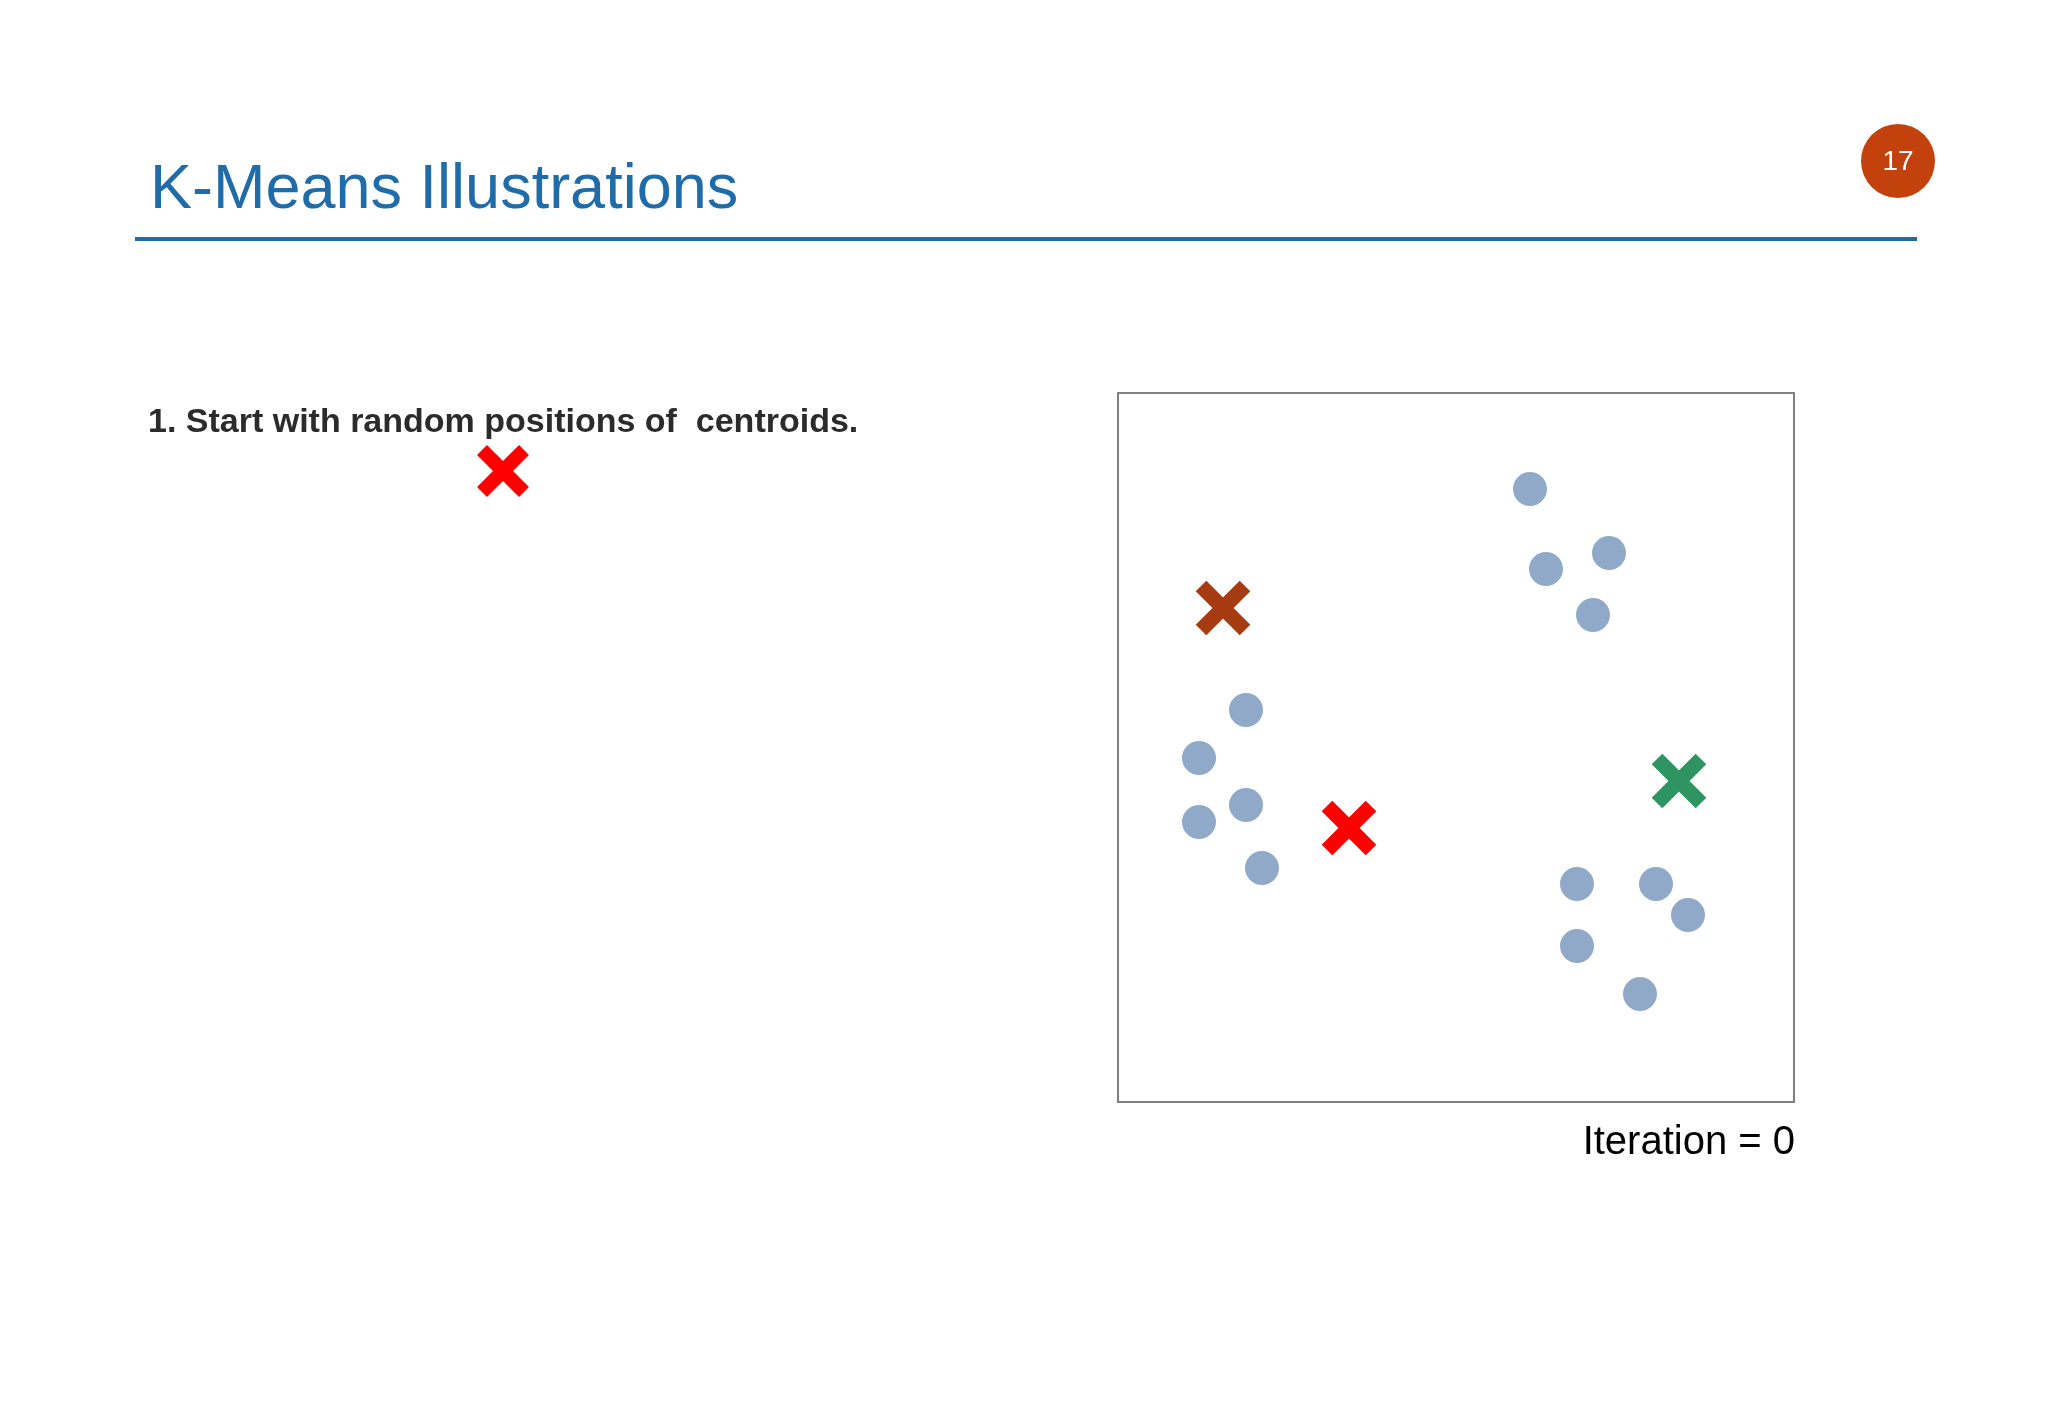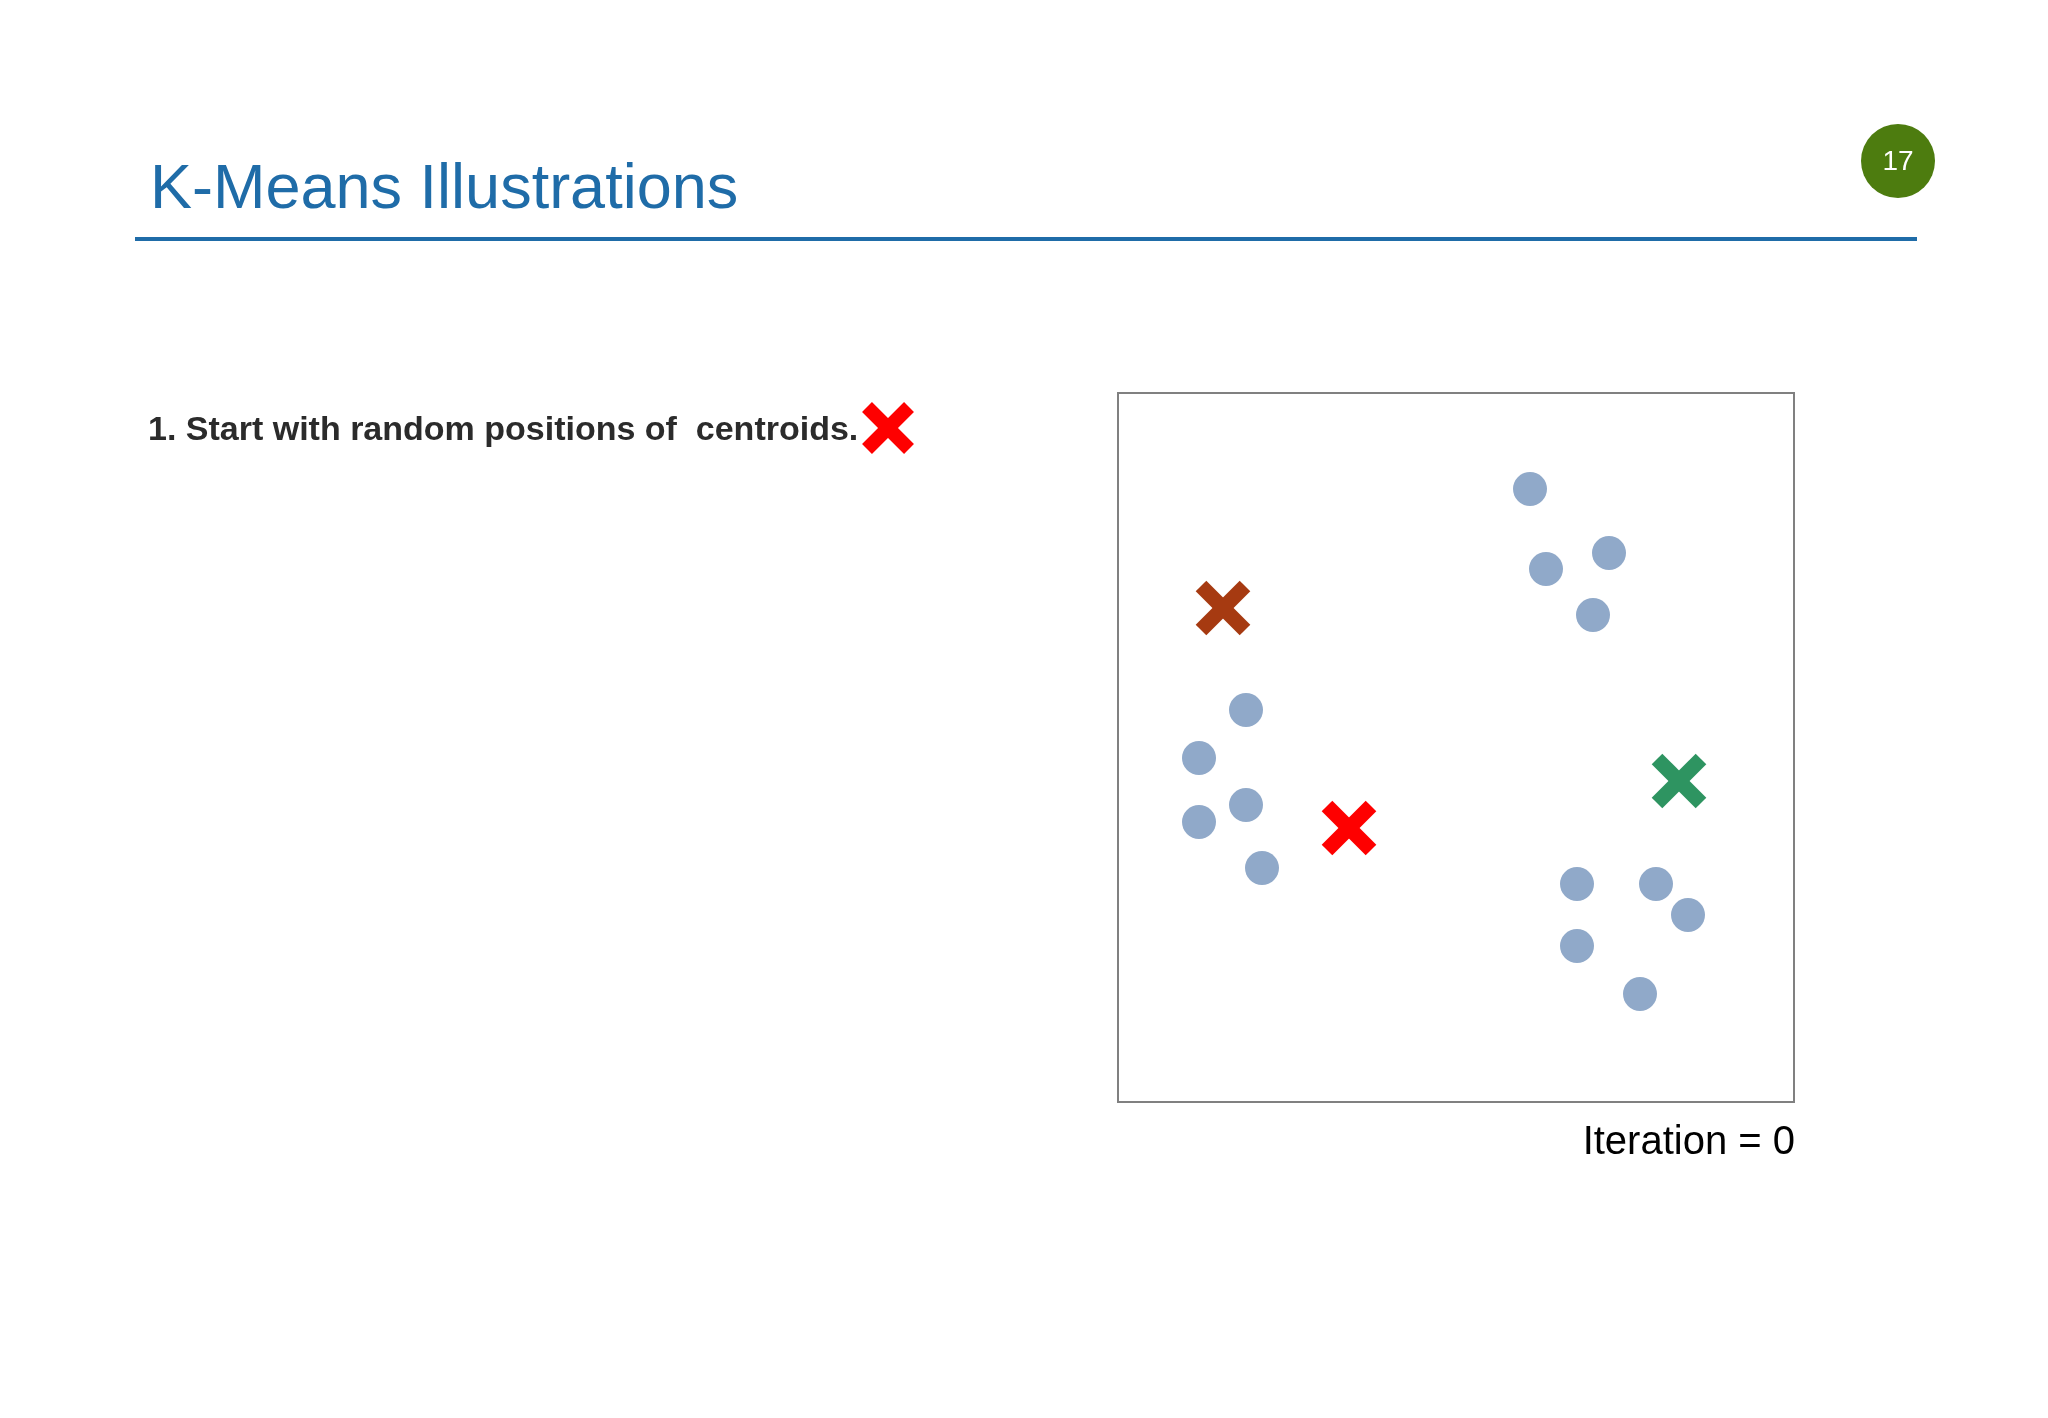--- a/index.html
+++ b/index.html
@@ -32,21 +32,21 @@
     line-height: 1.1;
     margin-top: 26px;
   }
   #page-badge {
     position: absolute;
     left: 1861px;
     top: 124px;
     width: 74px;
     height: 74px;
     border-radius: 50%;
-    background: #4d7c0f;
+    background: #c2410c;
     color: #ffffff;
     font-size: 28px;
     font-weight: 400;
     display: flex;
     align-items: center;
     justify-content: center;
     box-sizing: border-box;
   }
   #header-rule {
     position: absolute;
@@ -58,20 +58,21 @@
   }
 
   
   #bullet-row {
     position: absolute;
     left: 148px;
     top: 400px;
     display: flex;
     align-items: center;
     gap: 2px;
+    flex-direction: column;
   }
   #bullet-text {
     font-size: 34px;
     font-weight: bold;
     color: #2b2b2b;
     white-space: pre;
     line-height: 1.2;
   }
   .x-glyph {
     display: inline-block;

